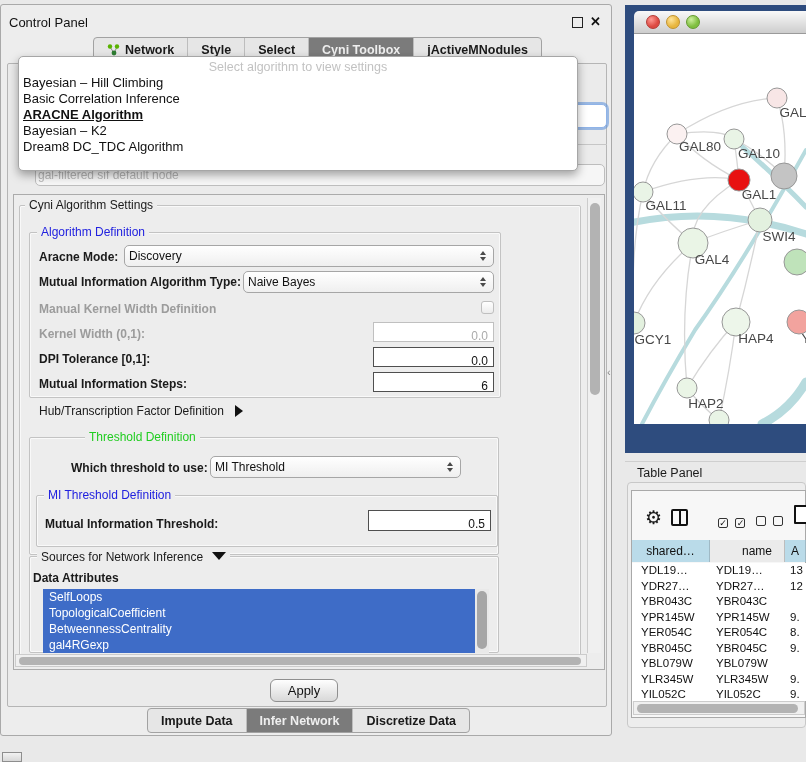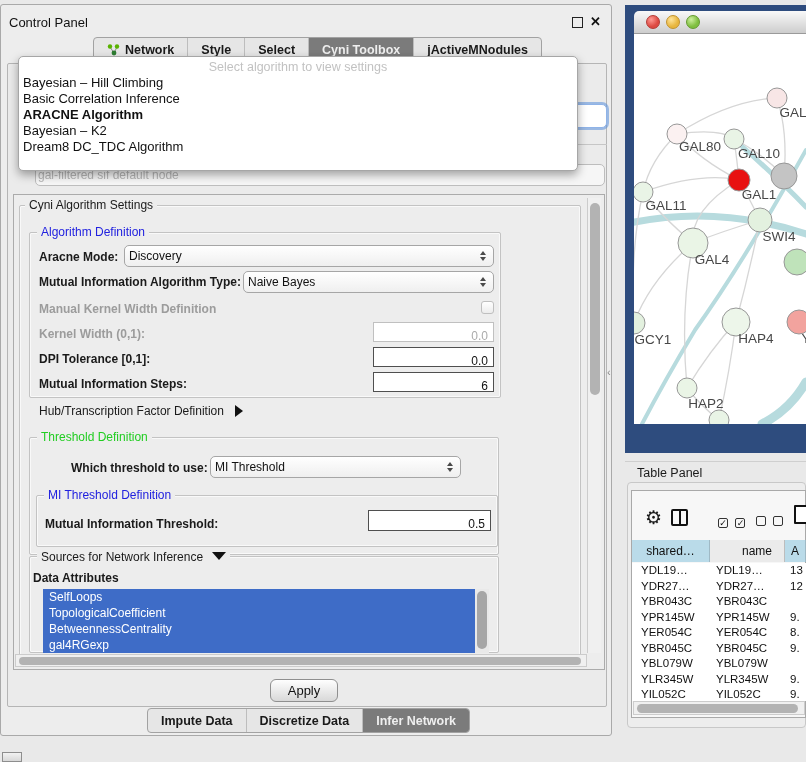--- a/index.html
+++ b/index.html
@@ -16,30 +16,30 @@
   .tab{display:flex;align-items:center;padding:0 13px;font-size:12.5px;font-weight:bold;color:#1A1A1A;border-left:1px solid #BDBDBD;white-space:nowrap;}
   .tab:first-child{border-left:none;}
   .tab.selected{background:#7B7B7B;color:#EFEFEF;}
   .tab .ticon{margin-right:5px;display:inline-block;}
   
   .cp-body{left:6px;top:58px;width:600px;height:644px;background:#EBEBEB;border:1px solid #B5B5B5;border-radius:2px;box-sizing:border-box;}
   
   .popup{left:18px;top:56px;width:560px;height:115px;background:#FFFFFF;border:1px solid #A6A6A6;border-radius:5px;box-shadow:0 4px 10px rgba(0,0,0,.35);z-index:40;box-sizing:border-box;}
   .popup-prompt{text-align:center;font-size:12.5px;color:#C2C2C2;padding-top:3px;height:15px;}
   .popup-item{font-size:13px;color:#111;height:16px;line-height:16px;padding-left:4px;white-space:nowrap;}
-  .popup-item.bold{font-weight:bold;}
+  .popup-item.bold{font-weight:bold;text-decoration:underline;}
   
   .frag-combo-focus{left:570px;top:99px;width:36px;height:24px;background:#FFF;border:1px solid #8FB3E8;border-radius:5px;box-shadow:0 0 0 2px rgba(100,150,220,.6);z-index:2;box-sizing:border-box;}
   .frag-line{left:560px;top:139px;width:46px;height:1px;background:#C6C6C6;z-index:2;}
   .frag-disabled-combo{left:34px;top:159px;width:570px;height:22px;background:#F6F6F6;border:1px solid #BDBDBD;border-radius:5px;z-index:2;box-sizing:border-box;font-size:12px;color:#B5B5B5;line-height:20px;padding-left:2px;}
   
   .group{border:1px solid #C3C3C3;border-radius:2px;box-shadow:inset 0 0 0 1px rgba(255,255,255,.65);box-sizing:border-box;}
   .gtitle{position:absolute;background:#EDEDED;padding:0 4px;font-size:12px;white-space:nowrap;}
   .gtitle.blue{color:#2121DF;}
-  .gtitle.green{color:#21CD21;}
+  .gtitle.green{color:#21CD21;margin-left:48px;}
   .gtitle.plain{color:#1A1A1A;}
   .flabel{font-size:12px;font-weight:bold;color:#1A1A1A;white-space:nowrap;}
   .flabel.disabled{color:#9C9C9C;}
   .combo{background:linear-gradient(#FFFFFF,#EFEFEF);border:1px solid #A6A6A6;border-radius:5px;box-sizing:border-box;display:flex;align-items:center;font-size:12px;color:#111;padding-left:4px;}
   .combo .spin{margin-left:auto;margin-right:7px;display:flex;flex-direction:column;gap:2px;}
   .combo .spin i{display:block;width:0;height:0;border-left:3.5px solid transparent;border-right:3.5px solid transparent;}
   .combo .spin i.up{border-bottom:4px solid #4A4A4A;}
   .combo .spin i.dn{border-top:4px solid #4A4A4A;}
   .tfield{background:#FFF;border:1px solid #4F4F4F;box-sizing:border-box;font-size:12px;color:#111;text-align:right;padding:4px 5px;}
   .tfield.disabled{border:1px solid #C0C0C0;color:#ABABAB;}
@@ -198,25 +198,25 @@
     <div class="abs" style="left:474px;top:584px;width:14px;height:64px;background:#E9E9E9;">
       <div class="sb-thumb" style="position:absolute;left:2px;top:2px;width:10px;height:58px;background:#A6A6A6;"></div>
     </div>
 
     <button class="abs apply-btn" style="left:269px;top:674px;width:68px;height:23px;">Apply</button>
 
     <div class="abs tabbar" style="left:146px;top:703px;" id="bottom-tabs">
         <div class="tab">
           <span>Impute Data</span>
         </div>
-        <div class="tab">
-          <span>Discretize Data</span>
-        </div>
         <div class="tab selected">
           <span>Infer Network</span>
+        </div>
+        <div class="tab">
+          <span>Discretize Data</span>
         </div>
       </div>
   </div>
 
   <div class="abs popup" id="algo-popup">
     <div class="popup-prompt">Select algorithm to view settings</div>
   <div class="popup-item">Bayesian – Hill Climbing</div>
       <div class="popup-item">Basic Correlation Inference</div>
       <div class="popup-item bold">ARACNE Algorithm</div>
       <div class="popup-item">Bayesian – K2</div>

